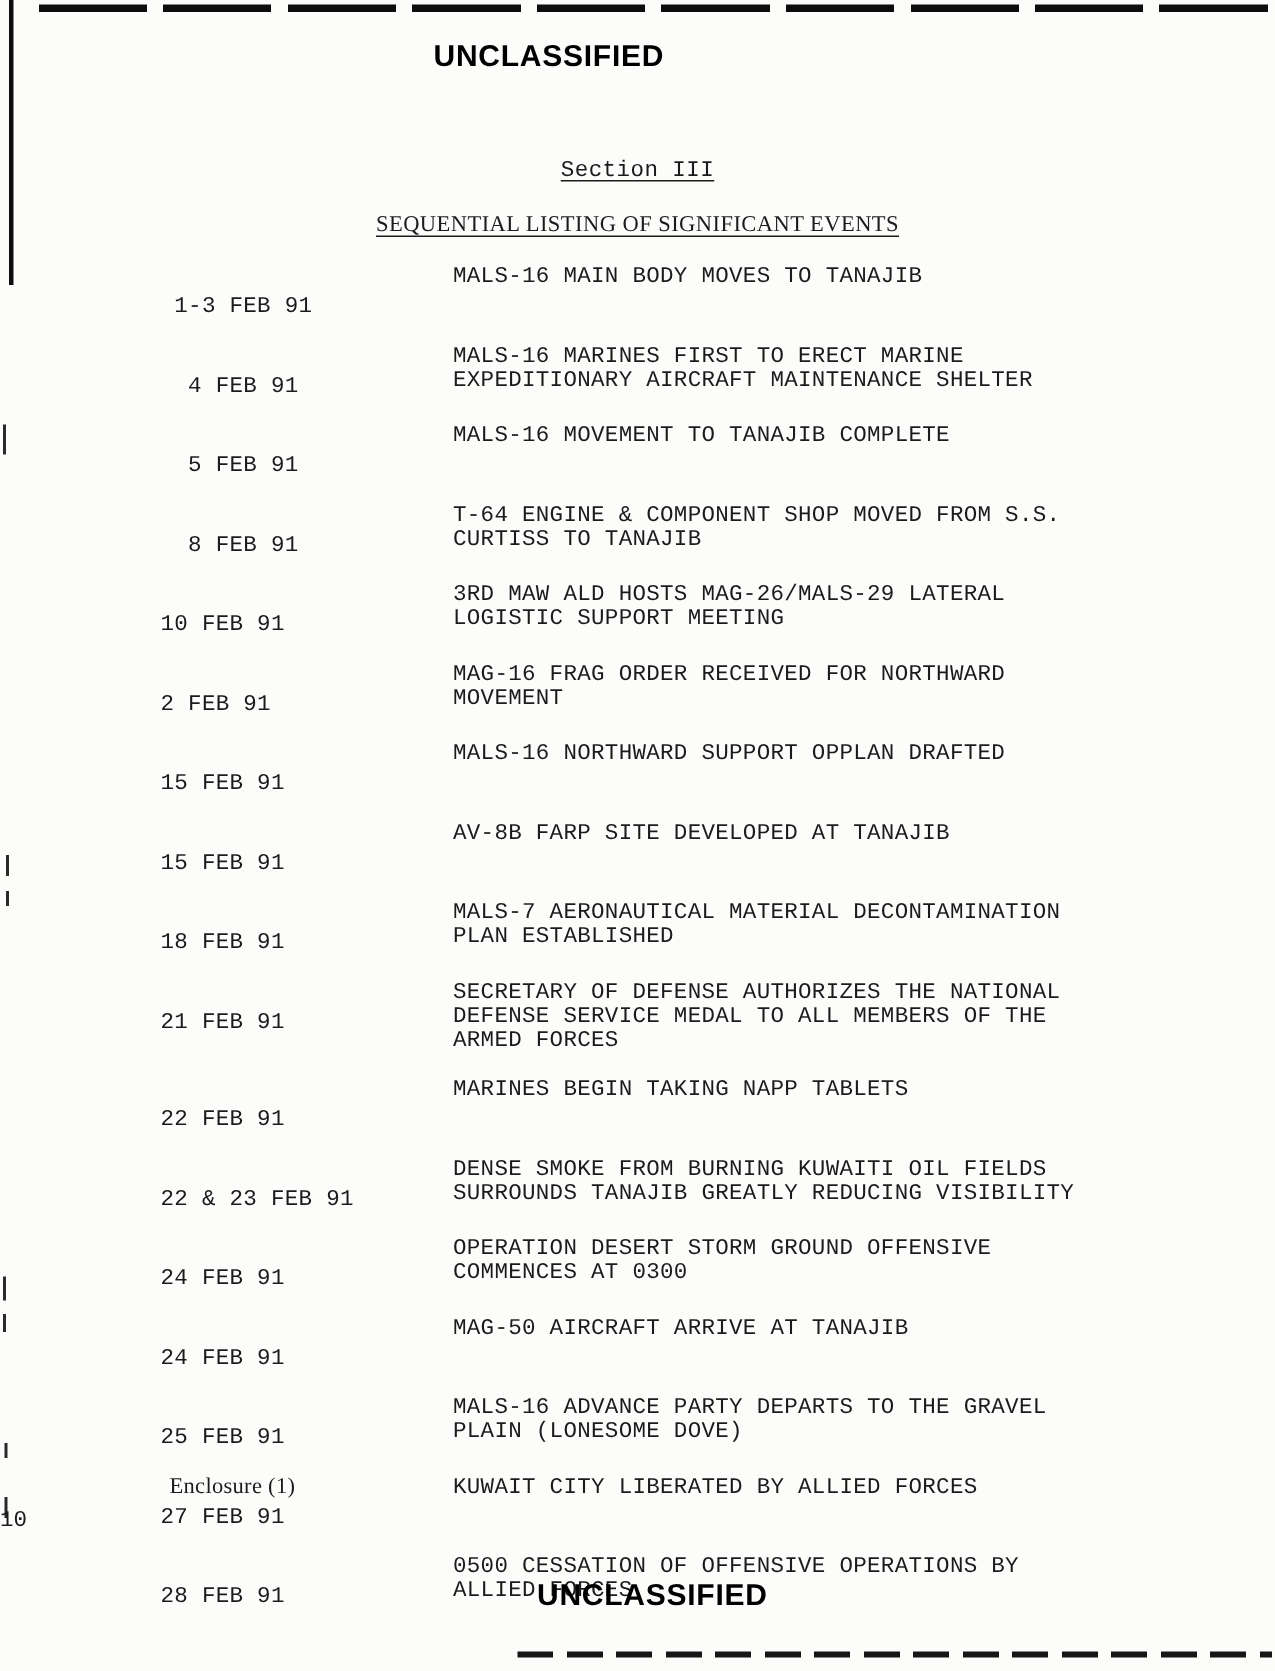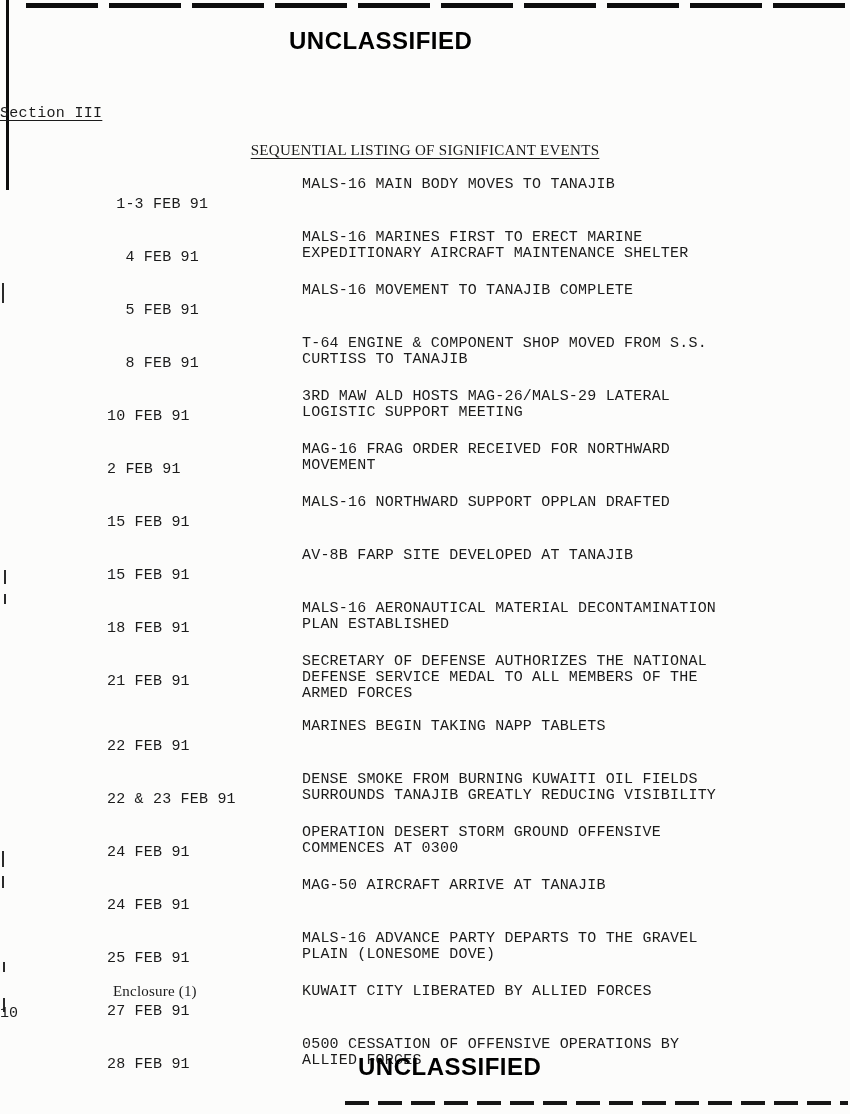--- a/index.html
+++ b/index.html
@@ -8,31 +8,31 @@
     position:relative;
     width:850px; height:1114px;
     background:#fcfcfb;
     overflow:hidden;
     font-family:"Liberation Mono","DejaVu Sans Mono",monospace;
     color:#1b1b1b;
   }
   .classification {
     font-family:"Liberation Sans","DejaVu Sans",sans-serif;
     font-weight:bold;
-    font-size:24px;
+    font-size:20px;
     letter-spacing:0.5px;
     color:#000;
     white-space:pre;
     text-align:center;
   }
   .top-classification { position:absolute; top:27px; left:289px; }
   .bottom-classification { position:absolute; top:1053px; left:358px; }
   .section-heading {
     position:absolute; top:105px; left:0; width:100%;
-    text-align:left; font-size:15px; letter-spacing:0.3px;
+    text-align:center; font-size:15px; letter-spacing:0.3px;
     text-decoration:underline; text-underline-offset:3px;
     text-decoration-thickness:1px; text-decoration-skip-ink:none;
   }
   .list-heading {
     position:absolute; top:142px; left:0; width:100%;
     text-align:center; font-size:15px; letter-spacing:0.3px;
     text-decoration:underline; text-underline-offset:3px;
     text-decoration-thickness:1px; text-decoration-skip-ink:none;font-family:Liberation Serif, serif;
   }
   .events {
@@ -111,21 +111,21 @@
       <div class="event-row">
         <div class="event-date">15 FEB 91</div>
         <div class="event-desc">MALS-16 NORTHWARD SUPPORT OPPLAN DRAFTED</div>
       </div>
       <div class="event-row">
         <div class="event-date">15 FEB 91</div>
         <div class="event-desc">AV-8B FARP SITE DEVELOPED AT TANAJIB</div>
       </div>
       <div class="event-row">
         <div class="event-date">18 FEB 91</div>
-        <div class="event-desc">MALS-16 AERONAUTICAL MATERIAL DECONTAMINATION
+        <div class="event-desc">MALS-7 AERONAUTICAL MATERIAL DECONTAMINATION
 PLAN ESTABLISHED</div>
       </div>
       <div class="event-row">
         <div class="event-date">21 FEB 91</div>
         <div class="event-desc">SECRETARY OF DEFENSE AUTHORIZES THE NATIONAL
 DEFENSE SERVICE MEDAL TO ALL MEMBERS OF THE
 ARMED FORCES</div>
       </div>
       <div class="event-row">
         <div class="event-date">22 FEB 91</div>

